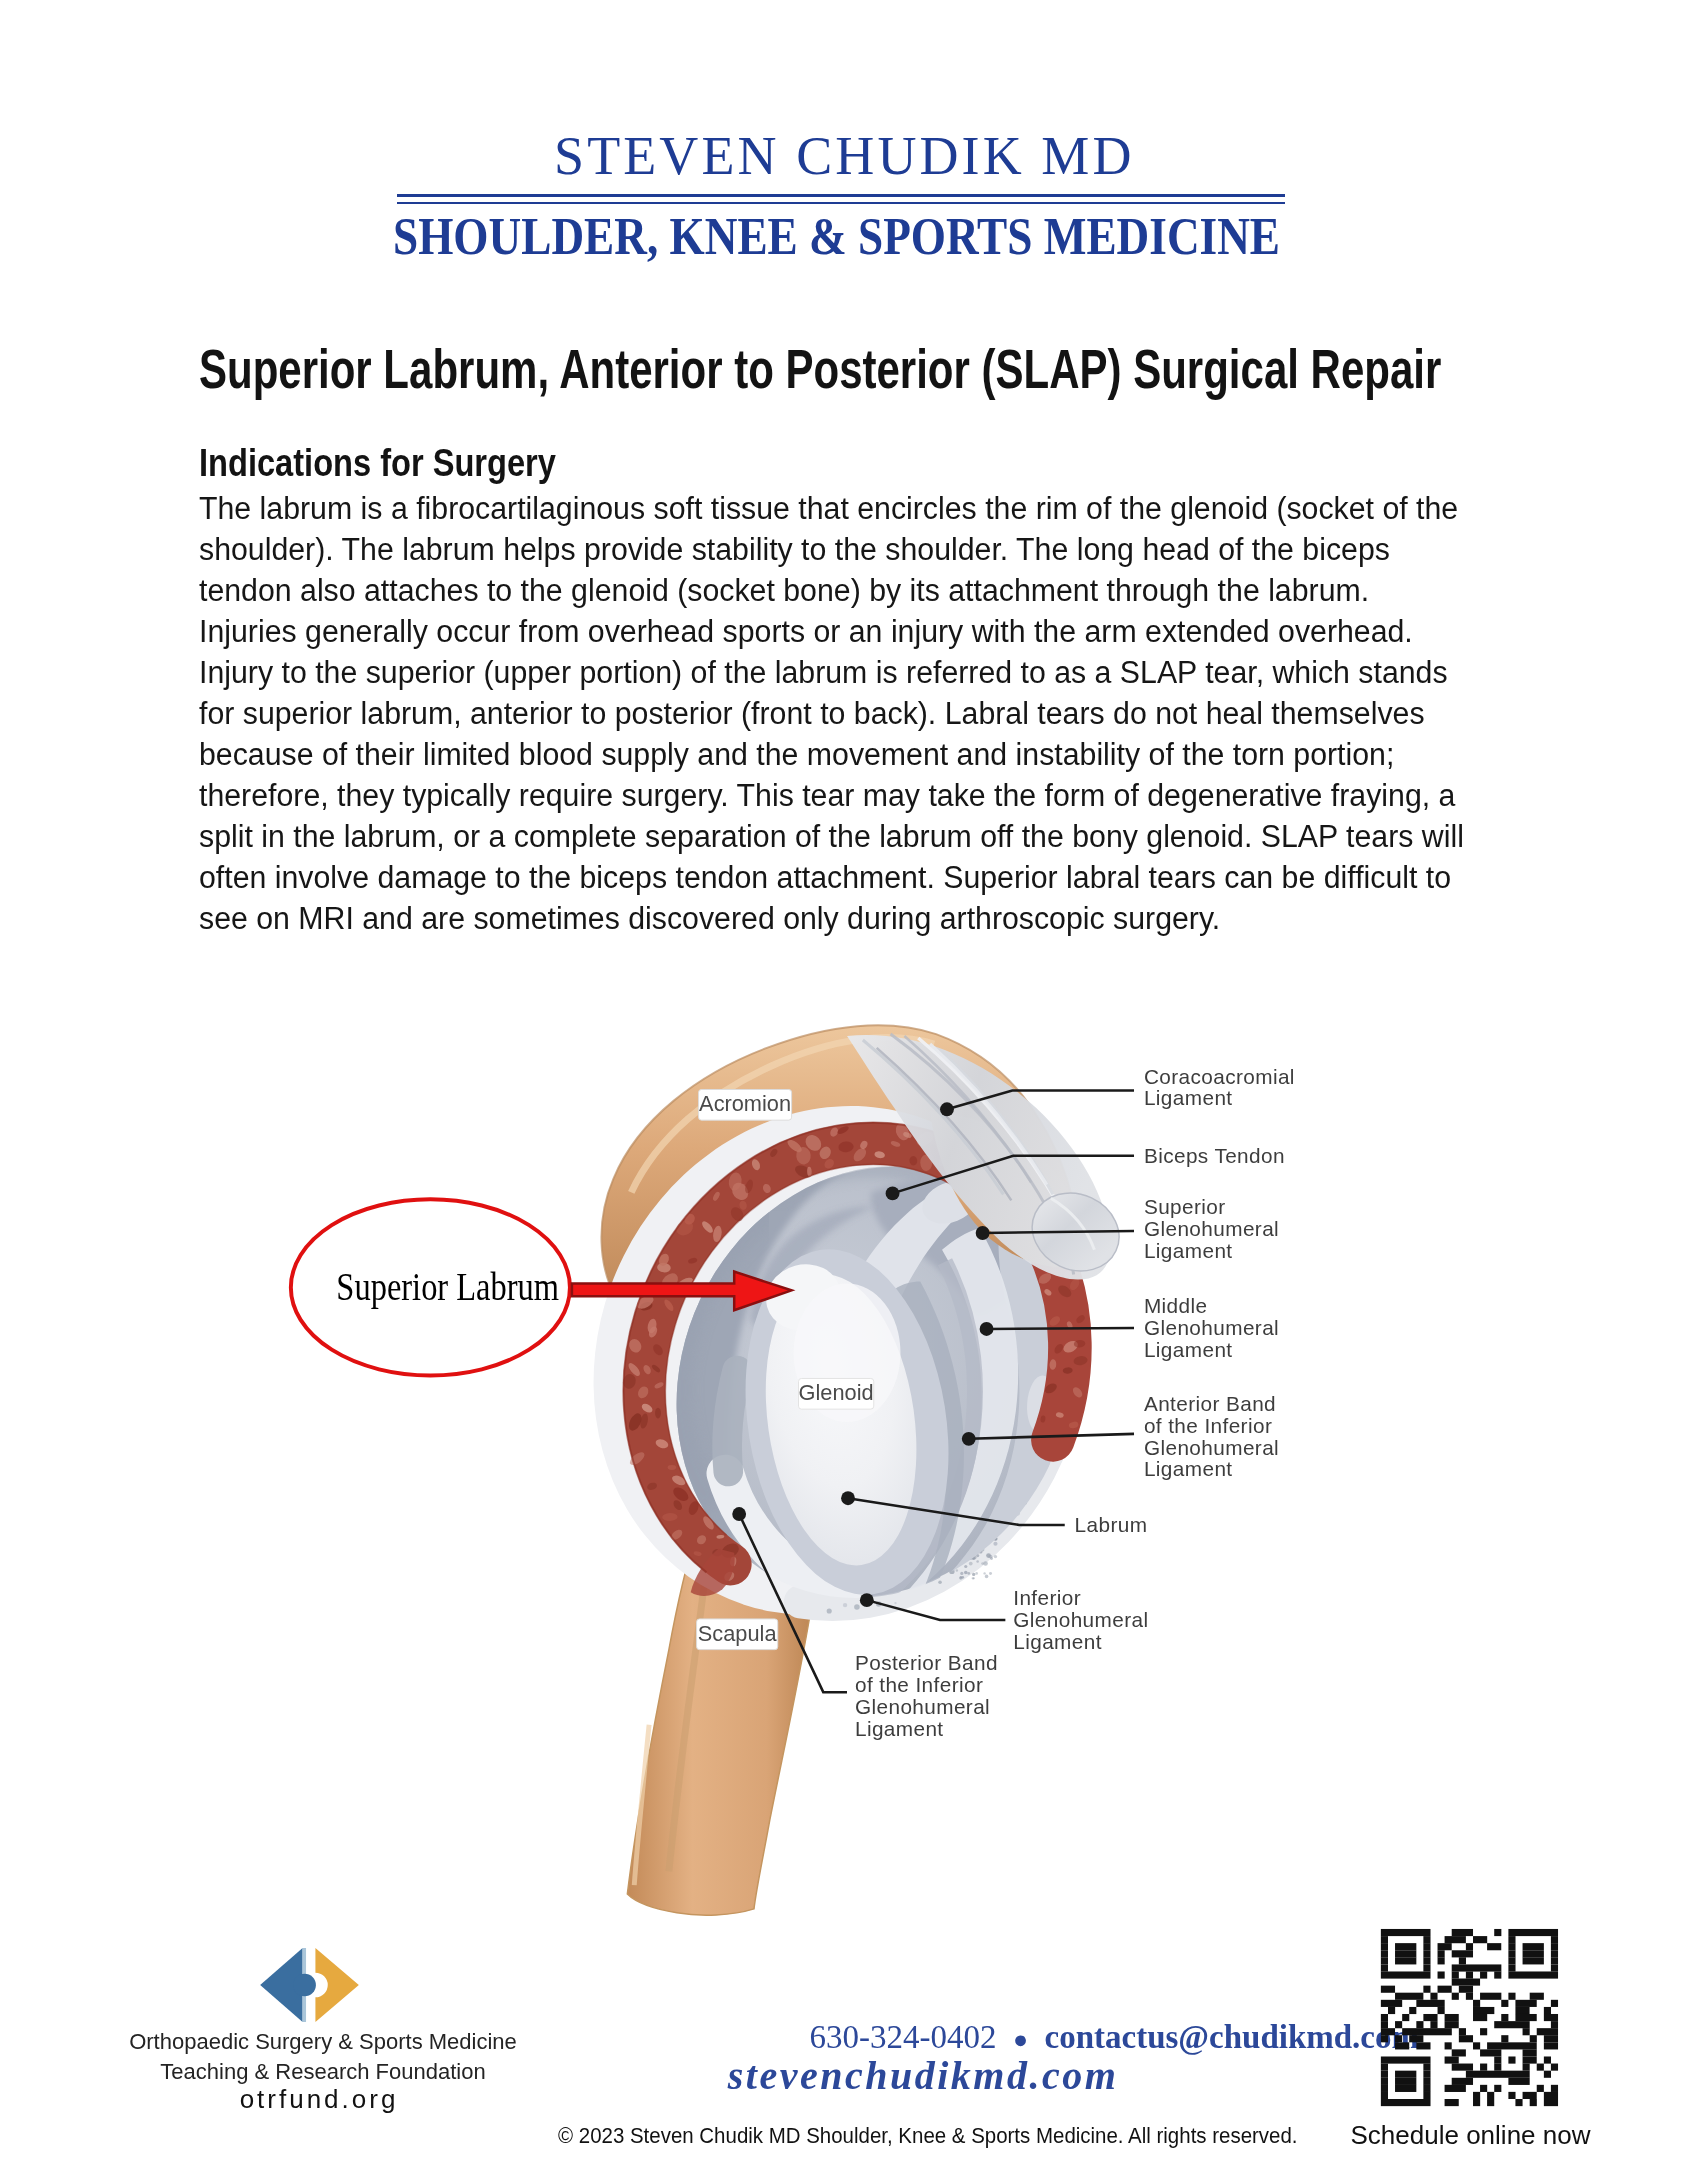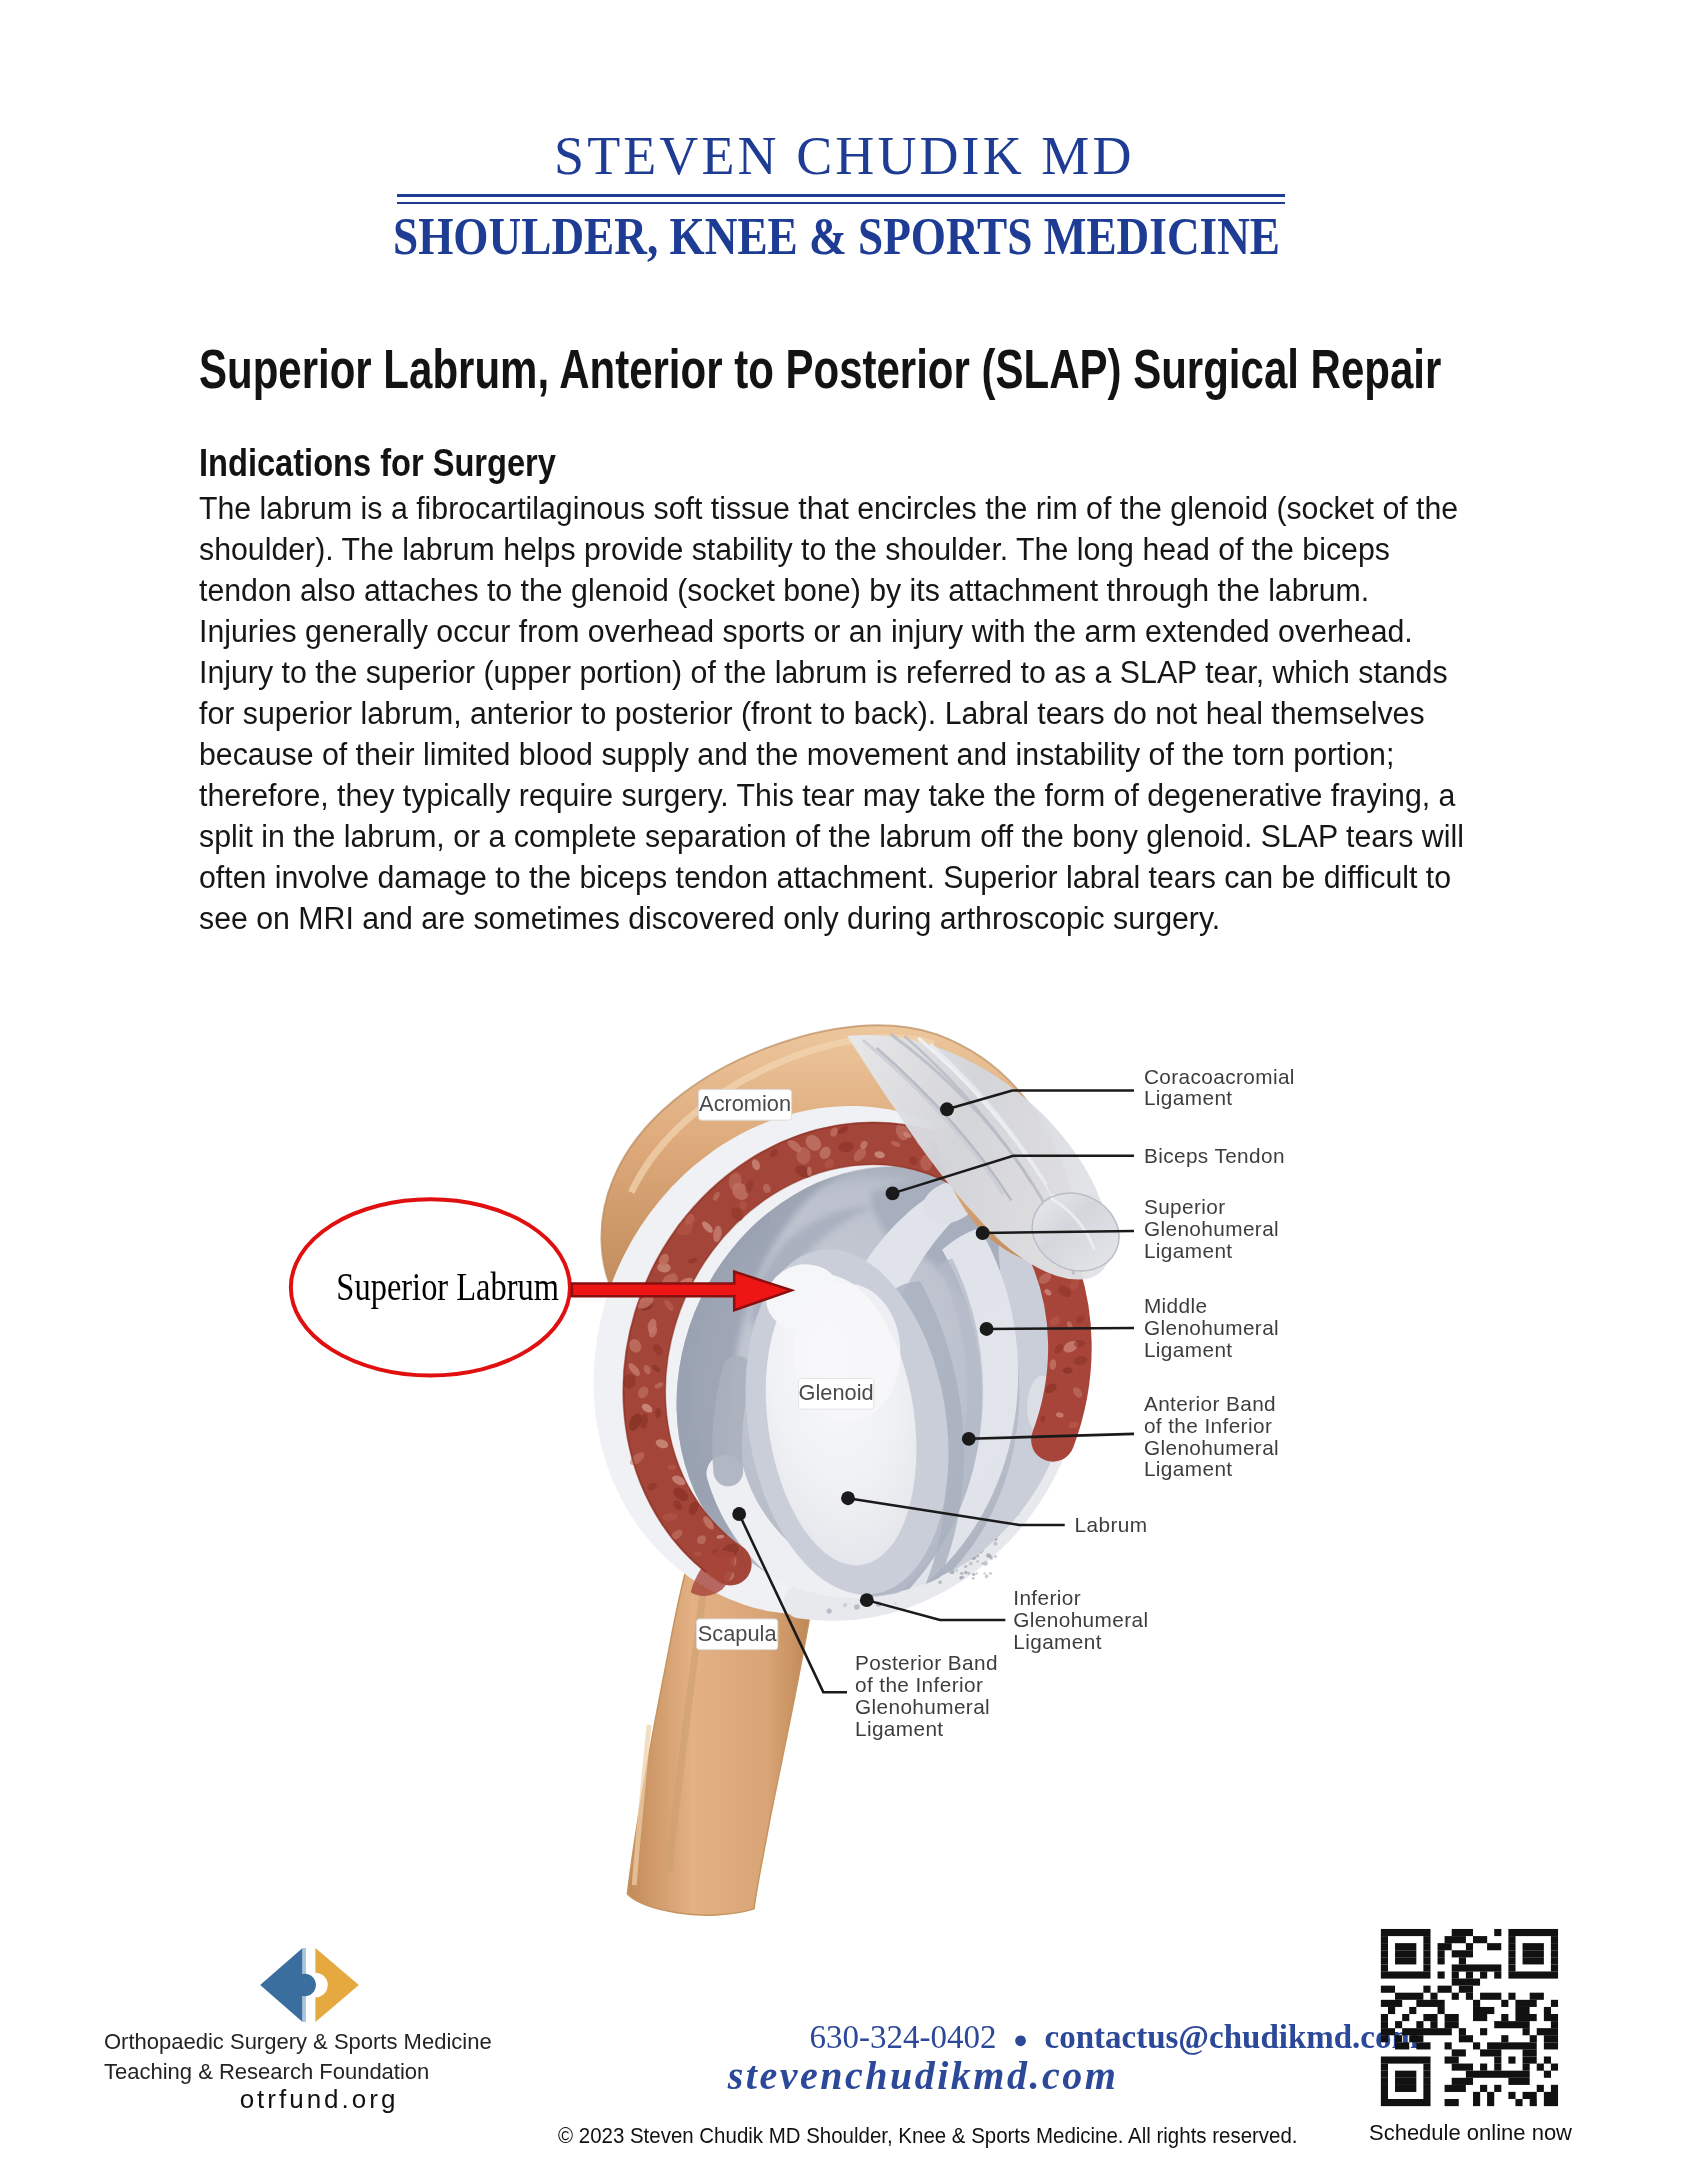--- a/index.html
+++ b/index.html
@@ -448,21 +448,21 @@
   <text x="340" y="1269" font-family="Liberation Serif,serif" font-size="40" fill="#000" textLength="225" lengthAdjust="spacingAndGlyphs">Superior Labrum</text>
   <polygon points="578,1252 742,1252 742,1240 800,1259 742,1279 742,1265 578,1265" fill="#ee1515" stroke="#8a0f0f" stroke-width="2.5"></polygon>
 </svg>
 
 <svg class="abs" style="left:260px;top:1904px;" width="99" height="74" viewBox="0 0 100 75">
   <polygon points="43,0 43,75 0,37.5" fill="#3a6e9f"></polygon>
   <rect x="43" y="0" width="3.5" height="75" fill="#aac6da"></rect>
   <circle cx="45" cy="37.5" r="11.5" fill="#3a6e9f"></circle>
   <path d="M 56 0 L 100 37.5 L 56 75 Z M 56 25 A 12.5 12.5 0 0 1 56 50 Z" fill="#e6a93f" fill-rule="evenodd"></path>
 </svg>
-<div class="abs" id="orth" style="left:104px;top:1983px;width:396px;font-size:22px;color:#242424;line-height:30px;">Orthopaedic Surgery &amp; Sports Medicine<br>Teaching &amp; Research Foundation</div>
+<div class="abs" id="orth" style="left:125px;top:1983px;width:396px;text-align:center;font-size:22px;color:#242424;line-height:30px;">Orthopaedic Surgery &amp; Sports Medicine<br>Teaching &amp; Research Foundation</div>
 <div class="abs" id="otr" style="left:121px;top:2040px;width:396px;text-align:center;font-size:26px;color:#111;letter-spacing:3px;">otrfund.org</div>
 
 <div class="abs ser" id="phone" style="left:429px;top:1975px;width:990px;text-align:right;font-size:33px;color:#2c4899;">630-324-0402&nbsp; <span style="font-size:25px;">●</span>&nbsp; <b>contactus@chudikmd.com</b></div>
 <div class="abs ser" id="web" style="left:428px;top:2008px;width:990px;text-align:center;font-size:40px;color:#2c4899;font-weight:bold;font-style:italic;letter-spacing:2.5px;">stevenchudikmd.com</div>
 <div class="abs" id="copy" style="left:558px;top:2079px;font-size:22px;color:#111;transform:scaleX(0.93);transform-origin:0 0;white-space:nowrap;">© 2023 Steven Chudik MD Shoulder, Knee &amp; Sports Medicine. All rights reserved.</div>
 
 <svg class="abs" style="left:1366px;top:1871px;" width="218" height="238" viewBox="1380 1890 220 240">
       <g fill="#111">
         <rect x="1395.0" y="1904.0" width="50.1" height="7.2"></rect>
         <rect x="1466.5" y="1904.0" width="21.5" height="7.2"></rect>
@@ -613,15 +613,15 @@
         <rect x="1559.5" y="2068.4" width="14.3" height="7.2"></rect>
         <rect x="1395.0" y="2075.6" width="50.1" height="7.2"></rect>
         <rect x="1459.3" y="2075.6" width="14.3" height="7.2"></rect>
         <rect x="1488.0" y="2075.6" width="7.2" height="7.2"></rect>
         <rect x="1502.2" y="2075.6" width="7.2" height="7.2"></rect>
         <rect x="1530.8" y="2075.6" width="7.2" height="7.2"></rect>
         <rect x="1545.2" y="2075.6" width="7.2" height="7.2"></rect>
         <rect x="1559.5" y="2075.6" width="14.3" height="7.2"></rect>
       </g>
     </svg>
-<div class="abs" id="sched" style="left:1317px;top:2076px;width:307px;text-align:center;font-size:22px;color:#111;">Schedule online now</div>
+<div class="abs" id="sched" style="left:1317px;top:2076px;width:307px;text-align:center;font-size:26px;color:#111;">Schedule online now</div>
 
 </div>
 
 </body></html>

